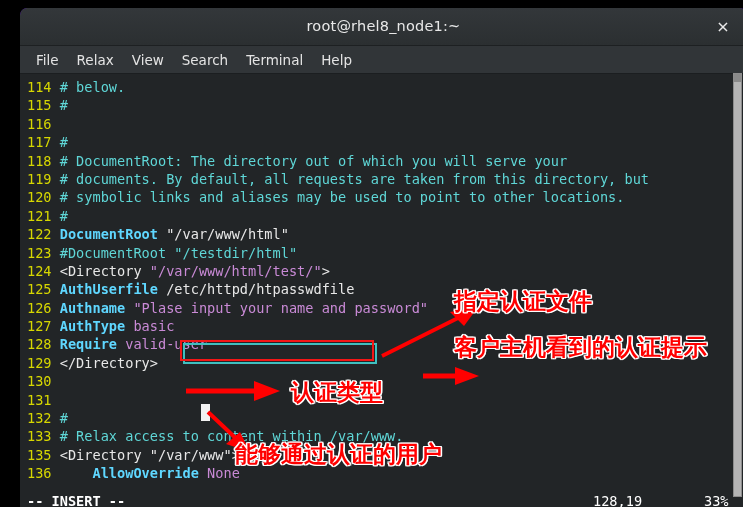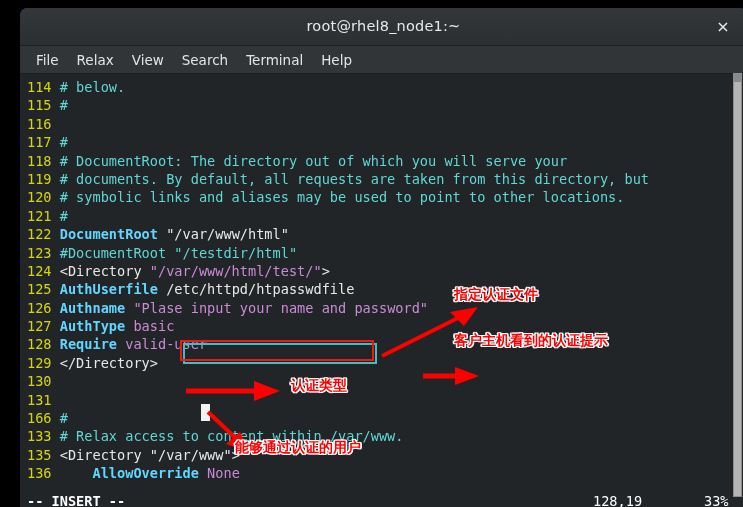--- a/index.html
+++ b/index.html
@@ -90,21 +90,21 @@
     position:absolute;right:5px;top:65px;width:9px;height:424px;
     background:#b5b5b5;border:1px solid #8d8d8d;box-sizing:border-box;
   }
   #scrollbar-thumb{
     position:absolute;left:0;top:0;width:100%;height:8px;background:#8a8a8a;
   }
 
   
   .cjk{
     position:absolute;color:#ff0000;font-family:Liberation Mono, monospace;
-    font-weight:bold;font-size:14px;white-space:nowrap;
+    font-weight:bold;font-size:23px;white-space:nowrap;
     text-shadow:
       1.4px 0 0 #fff,-1.4px 0 0 #fff,0 1.4px 0 #fff,0 -1.4px 0 #fff,
       1.2px 1.2px 0 #fff,-1.2px 1.2px 0 #fff,1.2px -1.2px 0 #fff,-1.2px -1.2px 0 #fff;
   }
   #anno-1{left:434px;top:212px;}
   #anno-2{left:434px;top:258px;}
   #anno-3{left:271px;top:303px;}
   #anno-4{left:196px;top:365px;margin-left:19px;}
 
   .hl-box{position:absolute;box-sizing:border-box;}
@@ -147,21 +147,21 @@
           <div class="row"><span class="ln">122 </span><span class="kw">DocumentRoot</span><span class="str"> "/var/www/html"</span></div>
           <div class="row"><span class="ln">123 </span><span class="cmt">#DocumentRoot "/testdir/html"</span></div>
           <div class="row"><span class="ln">124 </span><span class="tag">&lt;Directory</span><span class="val"> "/var/www/html/test/"</span><span class="tag">&gt;</span></div>
           <div class="row"><span class="ln">125 </span><span class="kw">AuthUserfile</span><span class="plain"> /etc/httpd/htpasswdfile</span></div>
           <div class="row"><span class="ln">126 </span><span class="kw">Authname</span><span class="val"> "Plase input your name and password"</span></div>
           <div class="row"><span class="ln">127 </span><span class="kw">AuthType</span><span class="val"> basic</span></div>
           <div class="row"><span class="ln">128 </span><span class="kw">Require</span><span class="val"> valid-user</span></div>
           <div class="row"><span class="ln">129 </span><span class="tag">&lt;/Directory&gt;</span></div>
           <div class="row"><span class="ln">130 </span><span class="plain"></span></div>
           <div class="row"><span class="ln">131 </span><span class="plain"></span></div>
-          <div class="row"><span class="ln">166 </span><span class="cmt">#</span></div>
+          <div class="row"><span class="ln">132 </span><span class="cmt">#</span></div>
           <div class="row"><span class="ln">133 </span><span class="cmt"># Relax access to content within /var/www.</span></div>
           <div class="row"><span class="ln">135 </span><span class="tag">&lt;Directory</span><span class="str"> "/var/www"</span><span class="tag">&gt;</span></div>
           <div class="row"><span class="ln">136 </span><span class="kw">    AllowOverride</span><span class="val"> None</span></div>
         </div>
 
       <div id="cursor"></div>
 
       <div class="hl-box" id="hl-teal"></div>
       <div class="hl-box" id="hl-red"></div>
 

